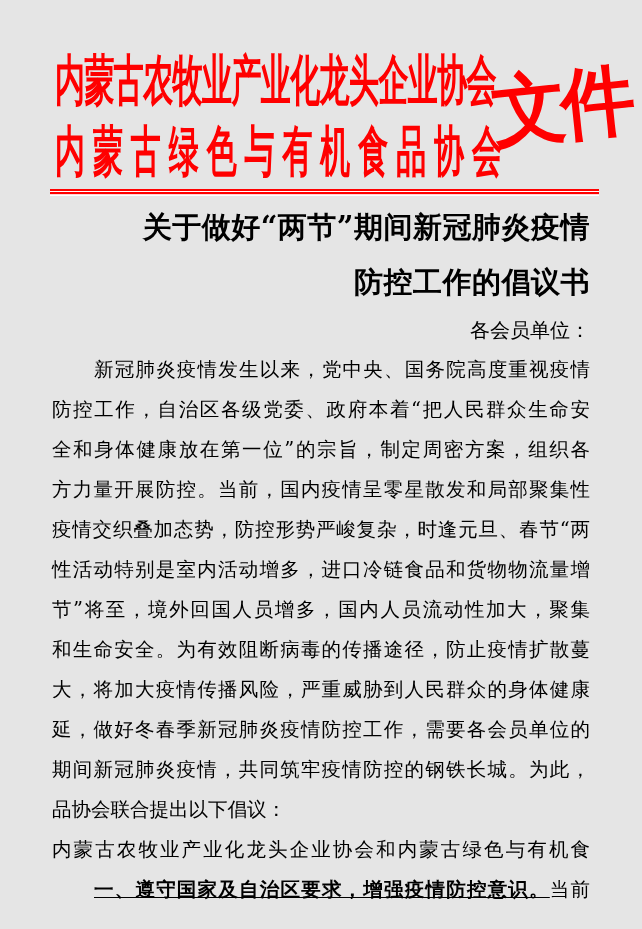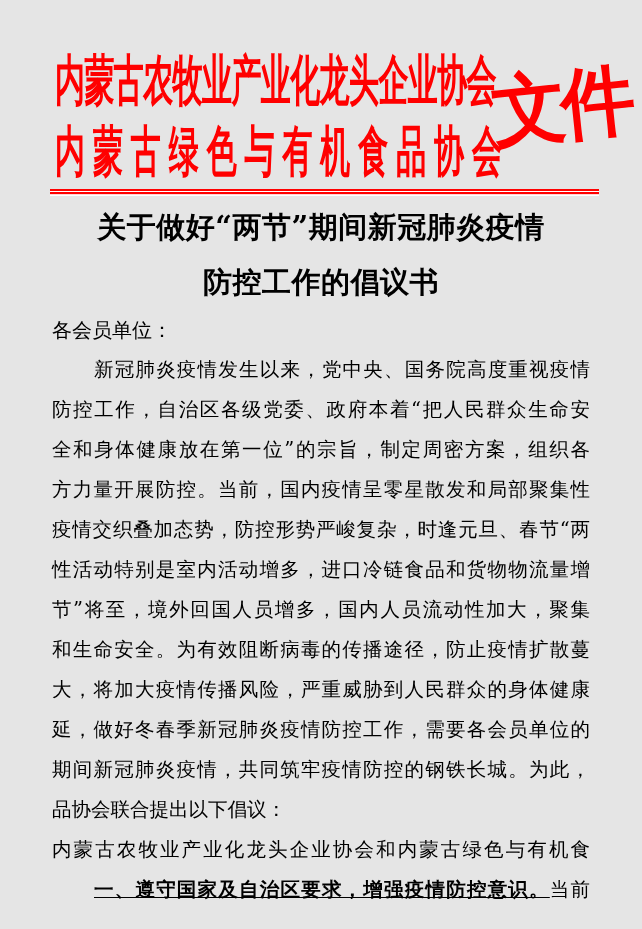--- a/index.html
+++ b/index.html
@@ -42,23 +42,23 @@
       #ffffff 6px 7px);
   }
   
   .docmain { padding:0 52px; }
   .title {
     margin:3px 0 0 0;
     font-size:29px; line-height:55px;
     font-weight:bold; text-align:center;
     letter-spacing:0.5px;
   }
-  .title-line { display:block; }
+  .title-line { display:block;text-align:right; }
   .salutation {
-    margin:0; font-size:20px; line-height:40px; height:40px;
+    margin:0; font-size:20px; line-height:40px; height:40px;text-align:right;
   }
   .bl {
     font-size:19.5px; line-height:40px; height:40px;
     text-align:justify;
   }
   .j { text-align-last:justify; -moz-text-align-last:justify; }
   .ind { text-indent:42px; }
   .bold-seg {
     font-family:"DejaVu Sans","Liberation Sans",sans-serif;
     font-weight:bold;

